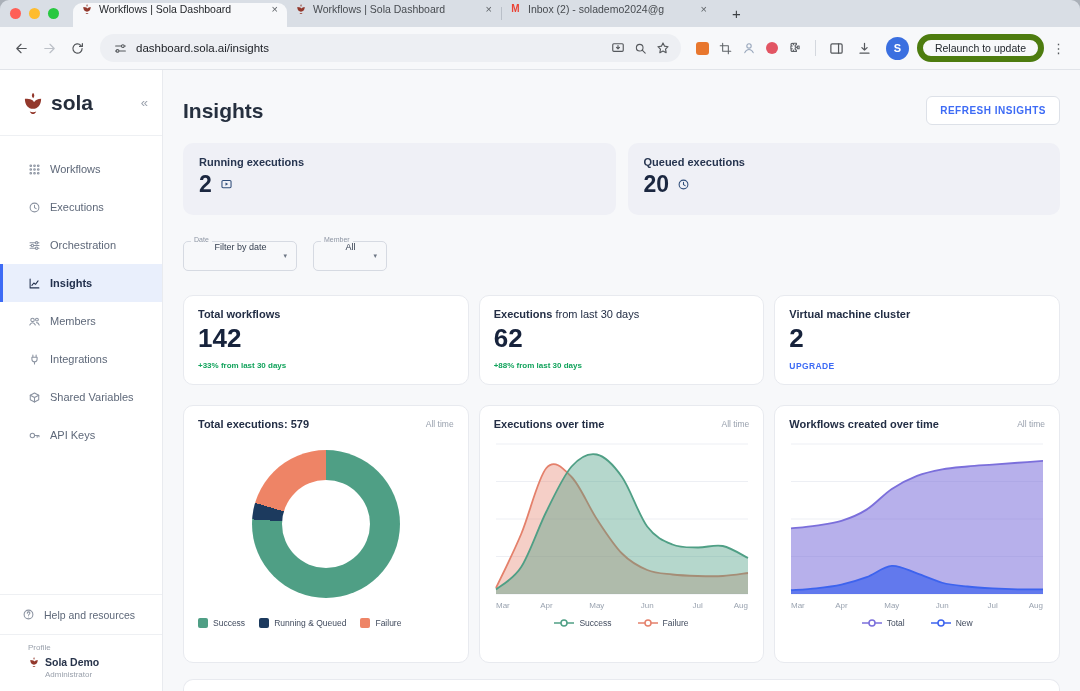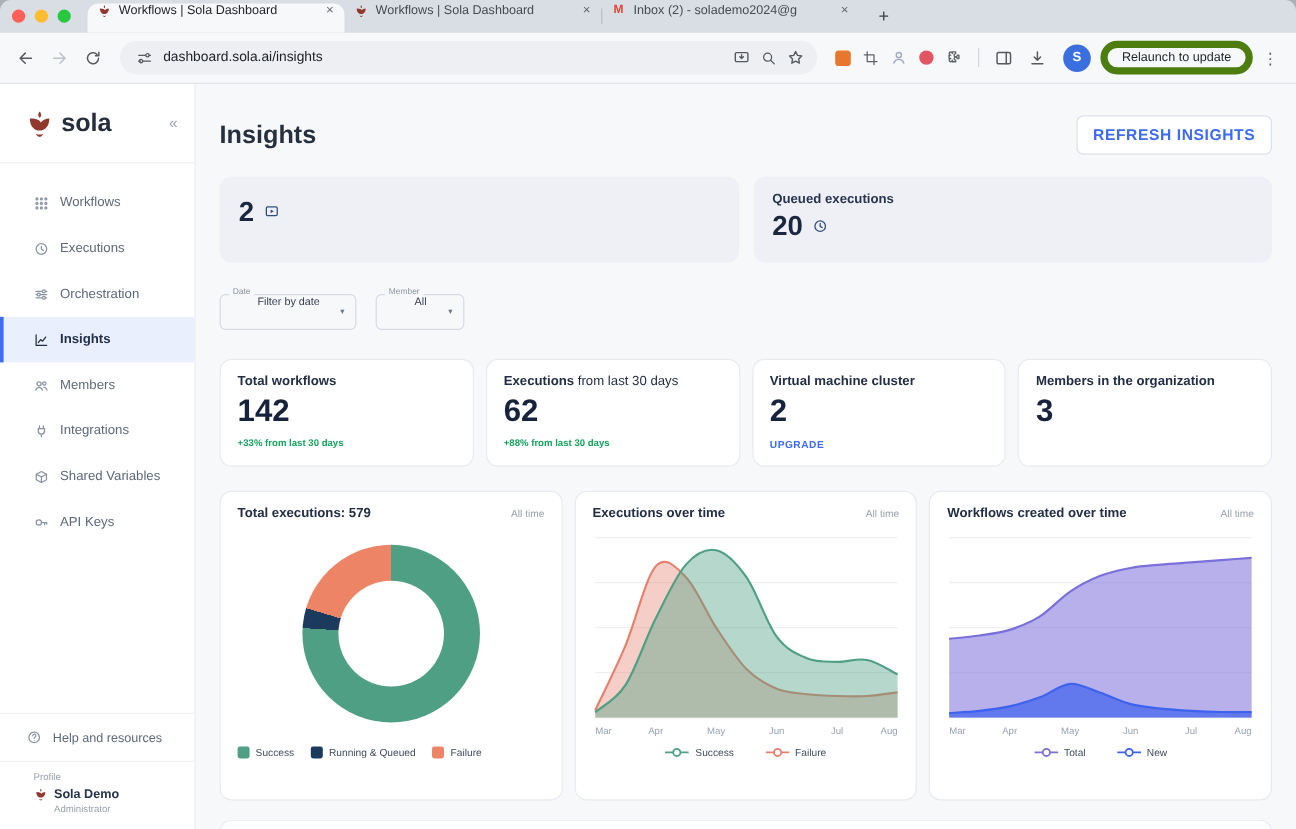--- a/index.html
+++ b/index.html
@@ -57,21 +57,21 @@
   .profile-block { border-top:1px solid #eef0f3; padding:8px 14px 12px 28px; }
   .profile-label { font-size:8px; color:#9aa1ac; }
   .profile-row { display:flex; align-items:center; gap:5px; margin-top:4px; }
   .profile-name { font-size:10.5px; font-weight:bold; color:#27334a; }
   .profile-role { font-size:8px; color:#9aa1ac; margin-top:2px; margin-left:17px; }
 
   
   .content { flex:1; padding:26px 20px 0; min-width:0; overflow:hidden; display:flex; flex-direction:column; }
   .page-header { display:flex; align-items:center; justify-content:space-between; }
   .page-title { font-size:21px; font-weight:600; color:#26303f; margin:0; }
-  .refresh-btn { background:#fff; border:1px solid #dde1e8; border-radius:6px; color:#3d6bf5; font-size:13px; font-weight:bold; letter-spacing:0.5px; padding:8px 13px; cursor:pointer; font-family:inherit; }
+  .refresh-btn { background:#fff; border:1px solid #dde1e8; border-radius:6px; color:#3d6bf5; font-size:10px; font-weight:bold; letter-spacing:0.5px; padding:8px 13px; cursor:pointer; font-family:inherit; }
 
   .exec-cards { display:flex; gap:12px; margin-top:18px; }
   .exec-card { flex:1; background:#eff0f6; border-radius:10px; height:72px; padding:13px 16px; }
   .exec-label { font-size:11px; font-weight:bold; color:#273550; }
   .exec-value-row { display:flex; align-items:center; gap:8px; margin-top:3px; }
   .exec-value { font-size:23px; font-weight:bold; color:#1b2740; }
   .exec-icon { color:#2f4d7a; display:flex; }
 
   .filters { display:flex; gap:16px; margin-top:26px; }
   .select { position:relative; height:30px; border:1px solid #d6dae2; border-radius:5px; display:flex; align-items:center; padding:0 9px 0 10px; font-size:9px; color:#333d4e; min-width:114px; cursor:pointer;flex-direction:column; }
@@ -359,20 +359,21 @@
 
     <main class="content">
 
       <div class="page-header">
         <h1 class="page-title">Insights</h1>
         <button class="refresh-btn">REFRESH INSIGHTS</button>
       </div>
 
       <div class="exec-cards">
         <div class="exec-card">
+          <div class="exec-label">Running executions</div>
           <div class="exec-value-row">
             <span class="exec-value">2</span>
             <span class="exec-icon">
                 <svg width="13" height="13" viewBox="0 0 16 16" fill="none" stroke="currentColor" stroke-width="1.3" stroke-linecap="round" stroke-linejoin="round">
                   <rect x="2.4" y="3" width="11.2" height="9" rx="1.4"></rect>
                   <path d="M6.8 5.6l3.2 1.9-3.2 1.9z" fill="currentColor" stroke="none"></path>
                 </svg>
               </span>
           </div>
         </div>
@@ -411,24 +412,20 @@
           </div>
           <div class="stat-card">
             <div class="stat-title"><b>Executions</b><span> from last 30 days</span></div>
             <div class="stat-value">62</div>
             <div class="stat-delta">+88% from last 30 days</div>
           </div>
           <div class="stat-card">
             <div class="stat-title"><b>Virtual machine cluster</b></div>
             <div class="stat-value">2</div>
             <div class="stat-action">UPGRADE</div>
-          </div>
-          <div class="stat-card">
-            <div class="stat-title"><b>Members in the organization</b></div>
-            <div class="stat-value">3</div>
           </div>
         </div>
 
       <div class="charts">
 
         <section class="chart-card">
           <div class="chart-header">
             <span class="chart-title">Total executions: 579</span>
             <span class="chart-range">All time</span>
           </div>

